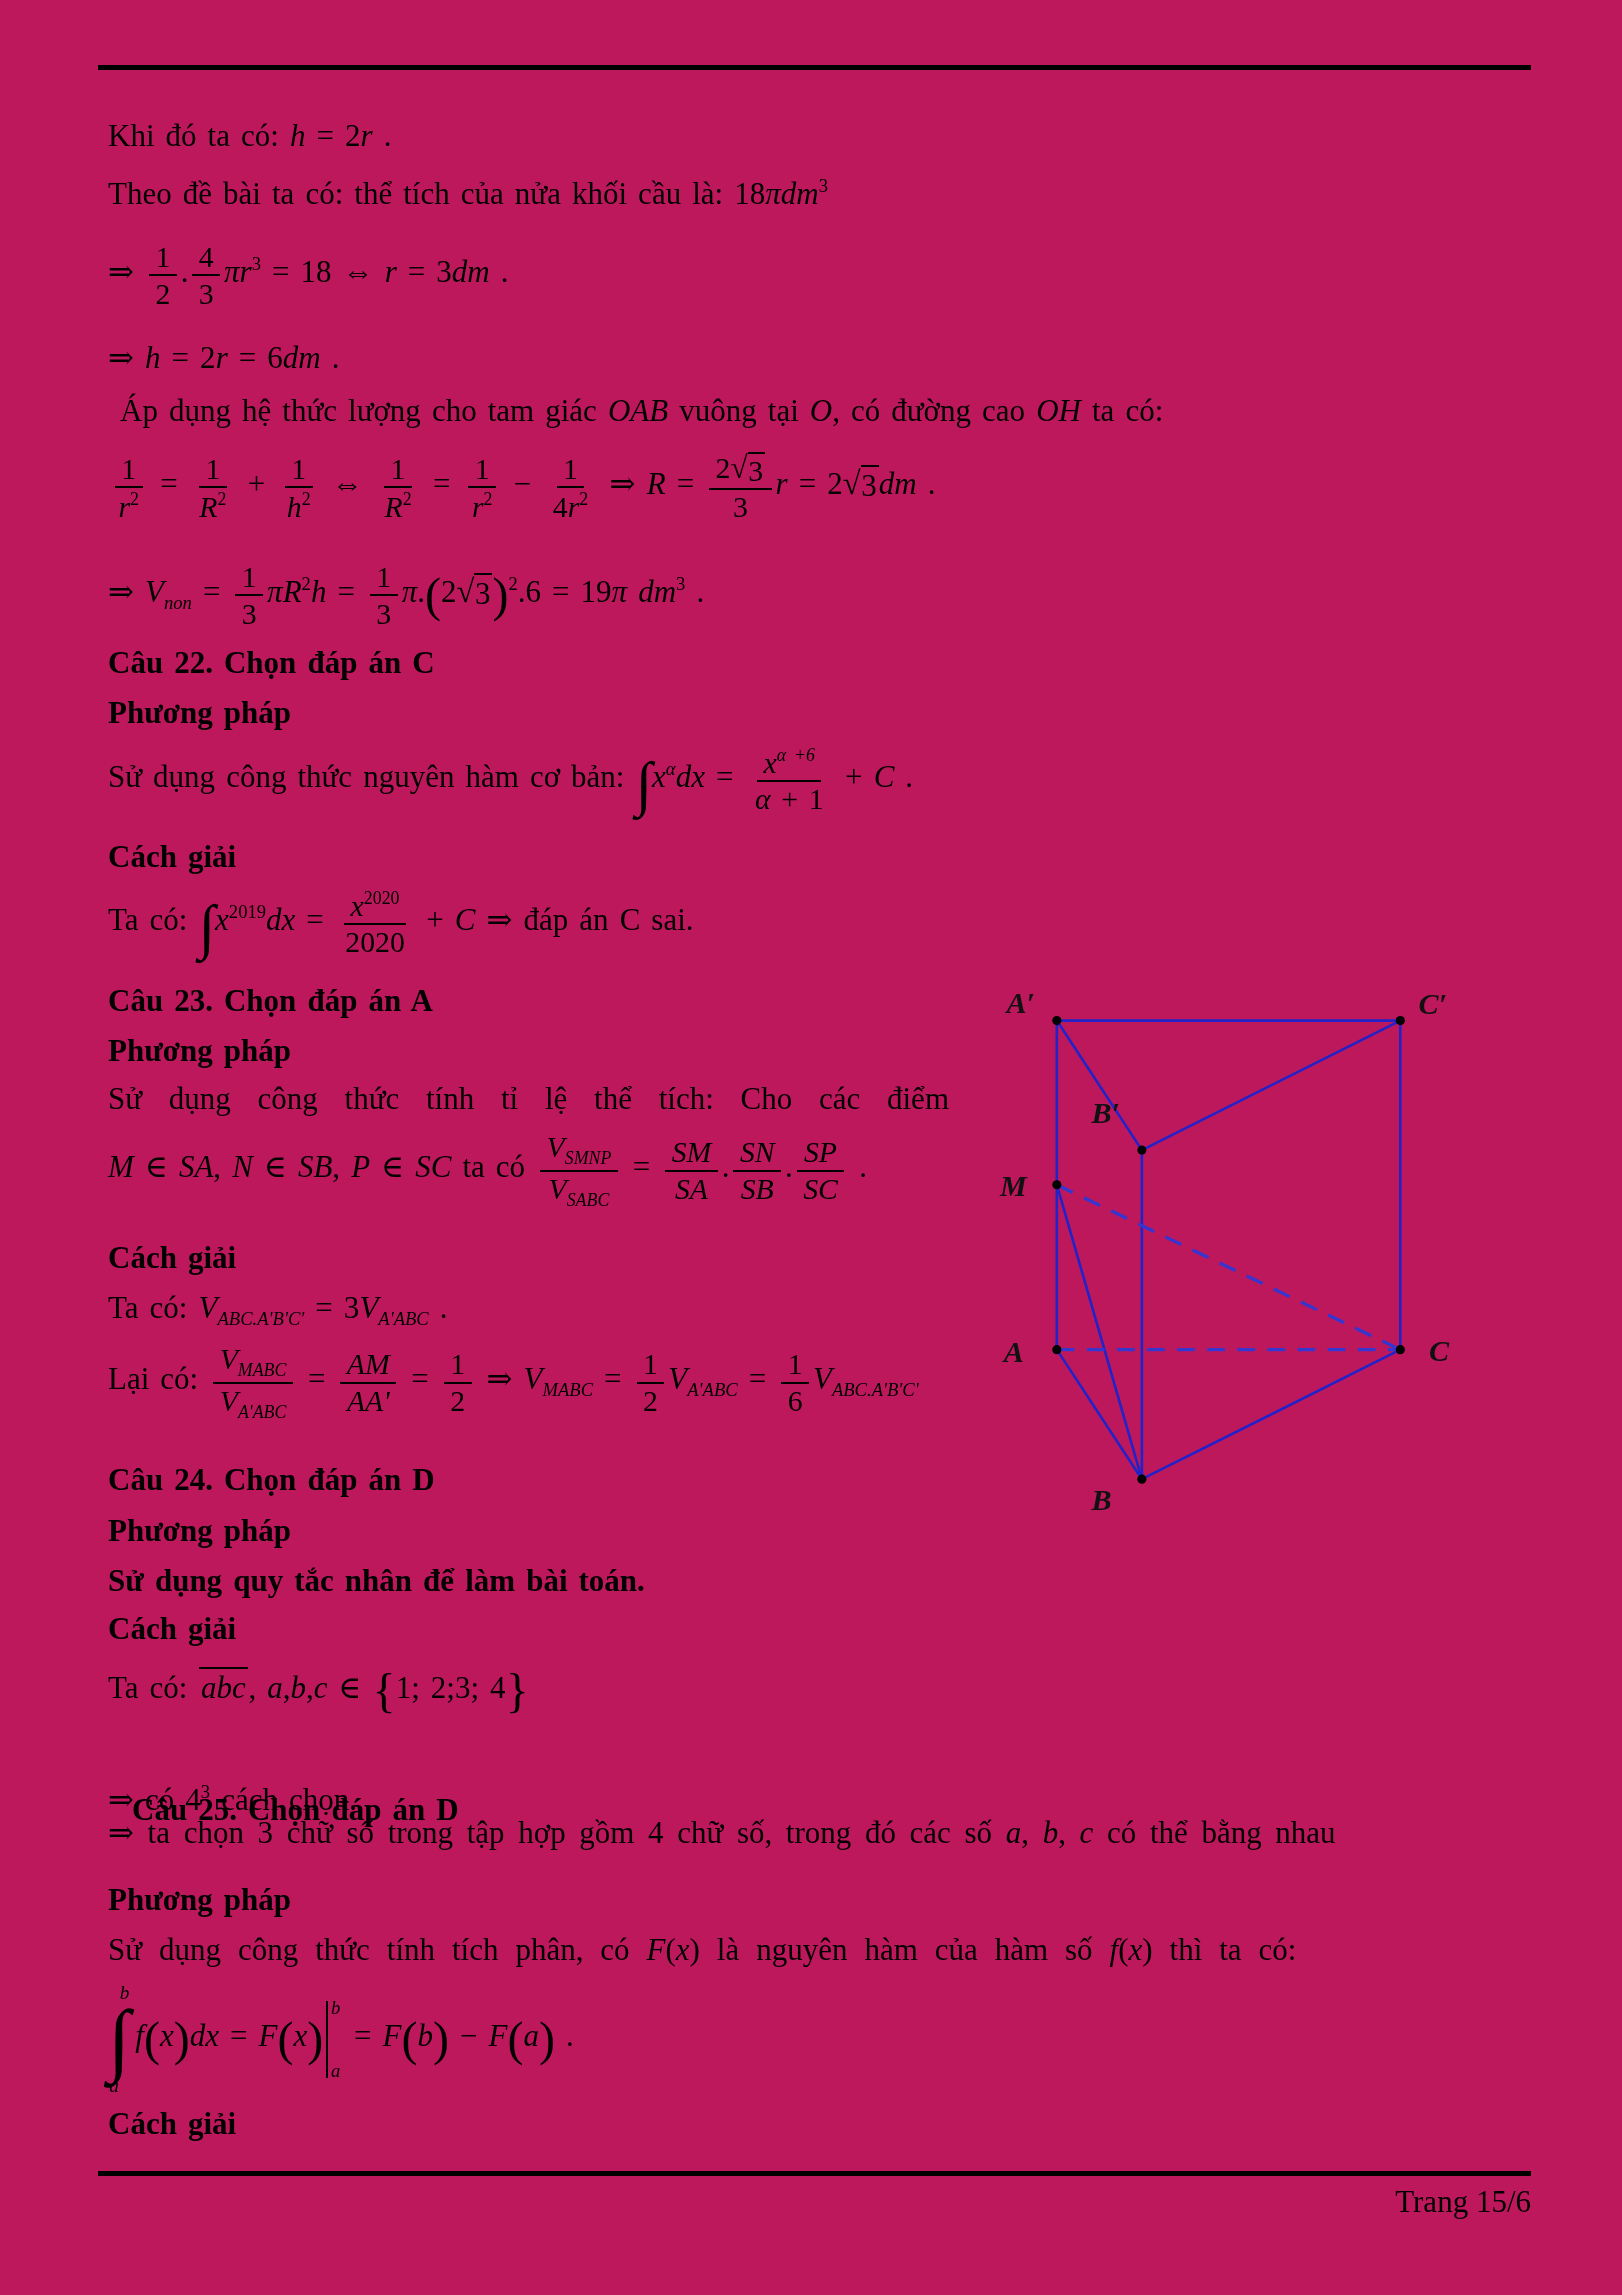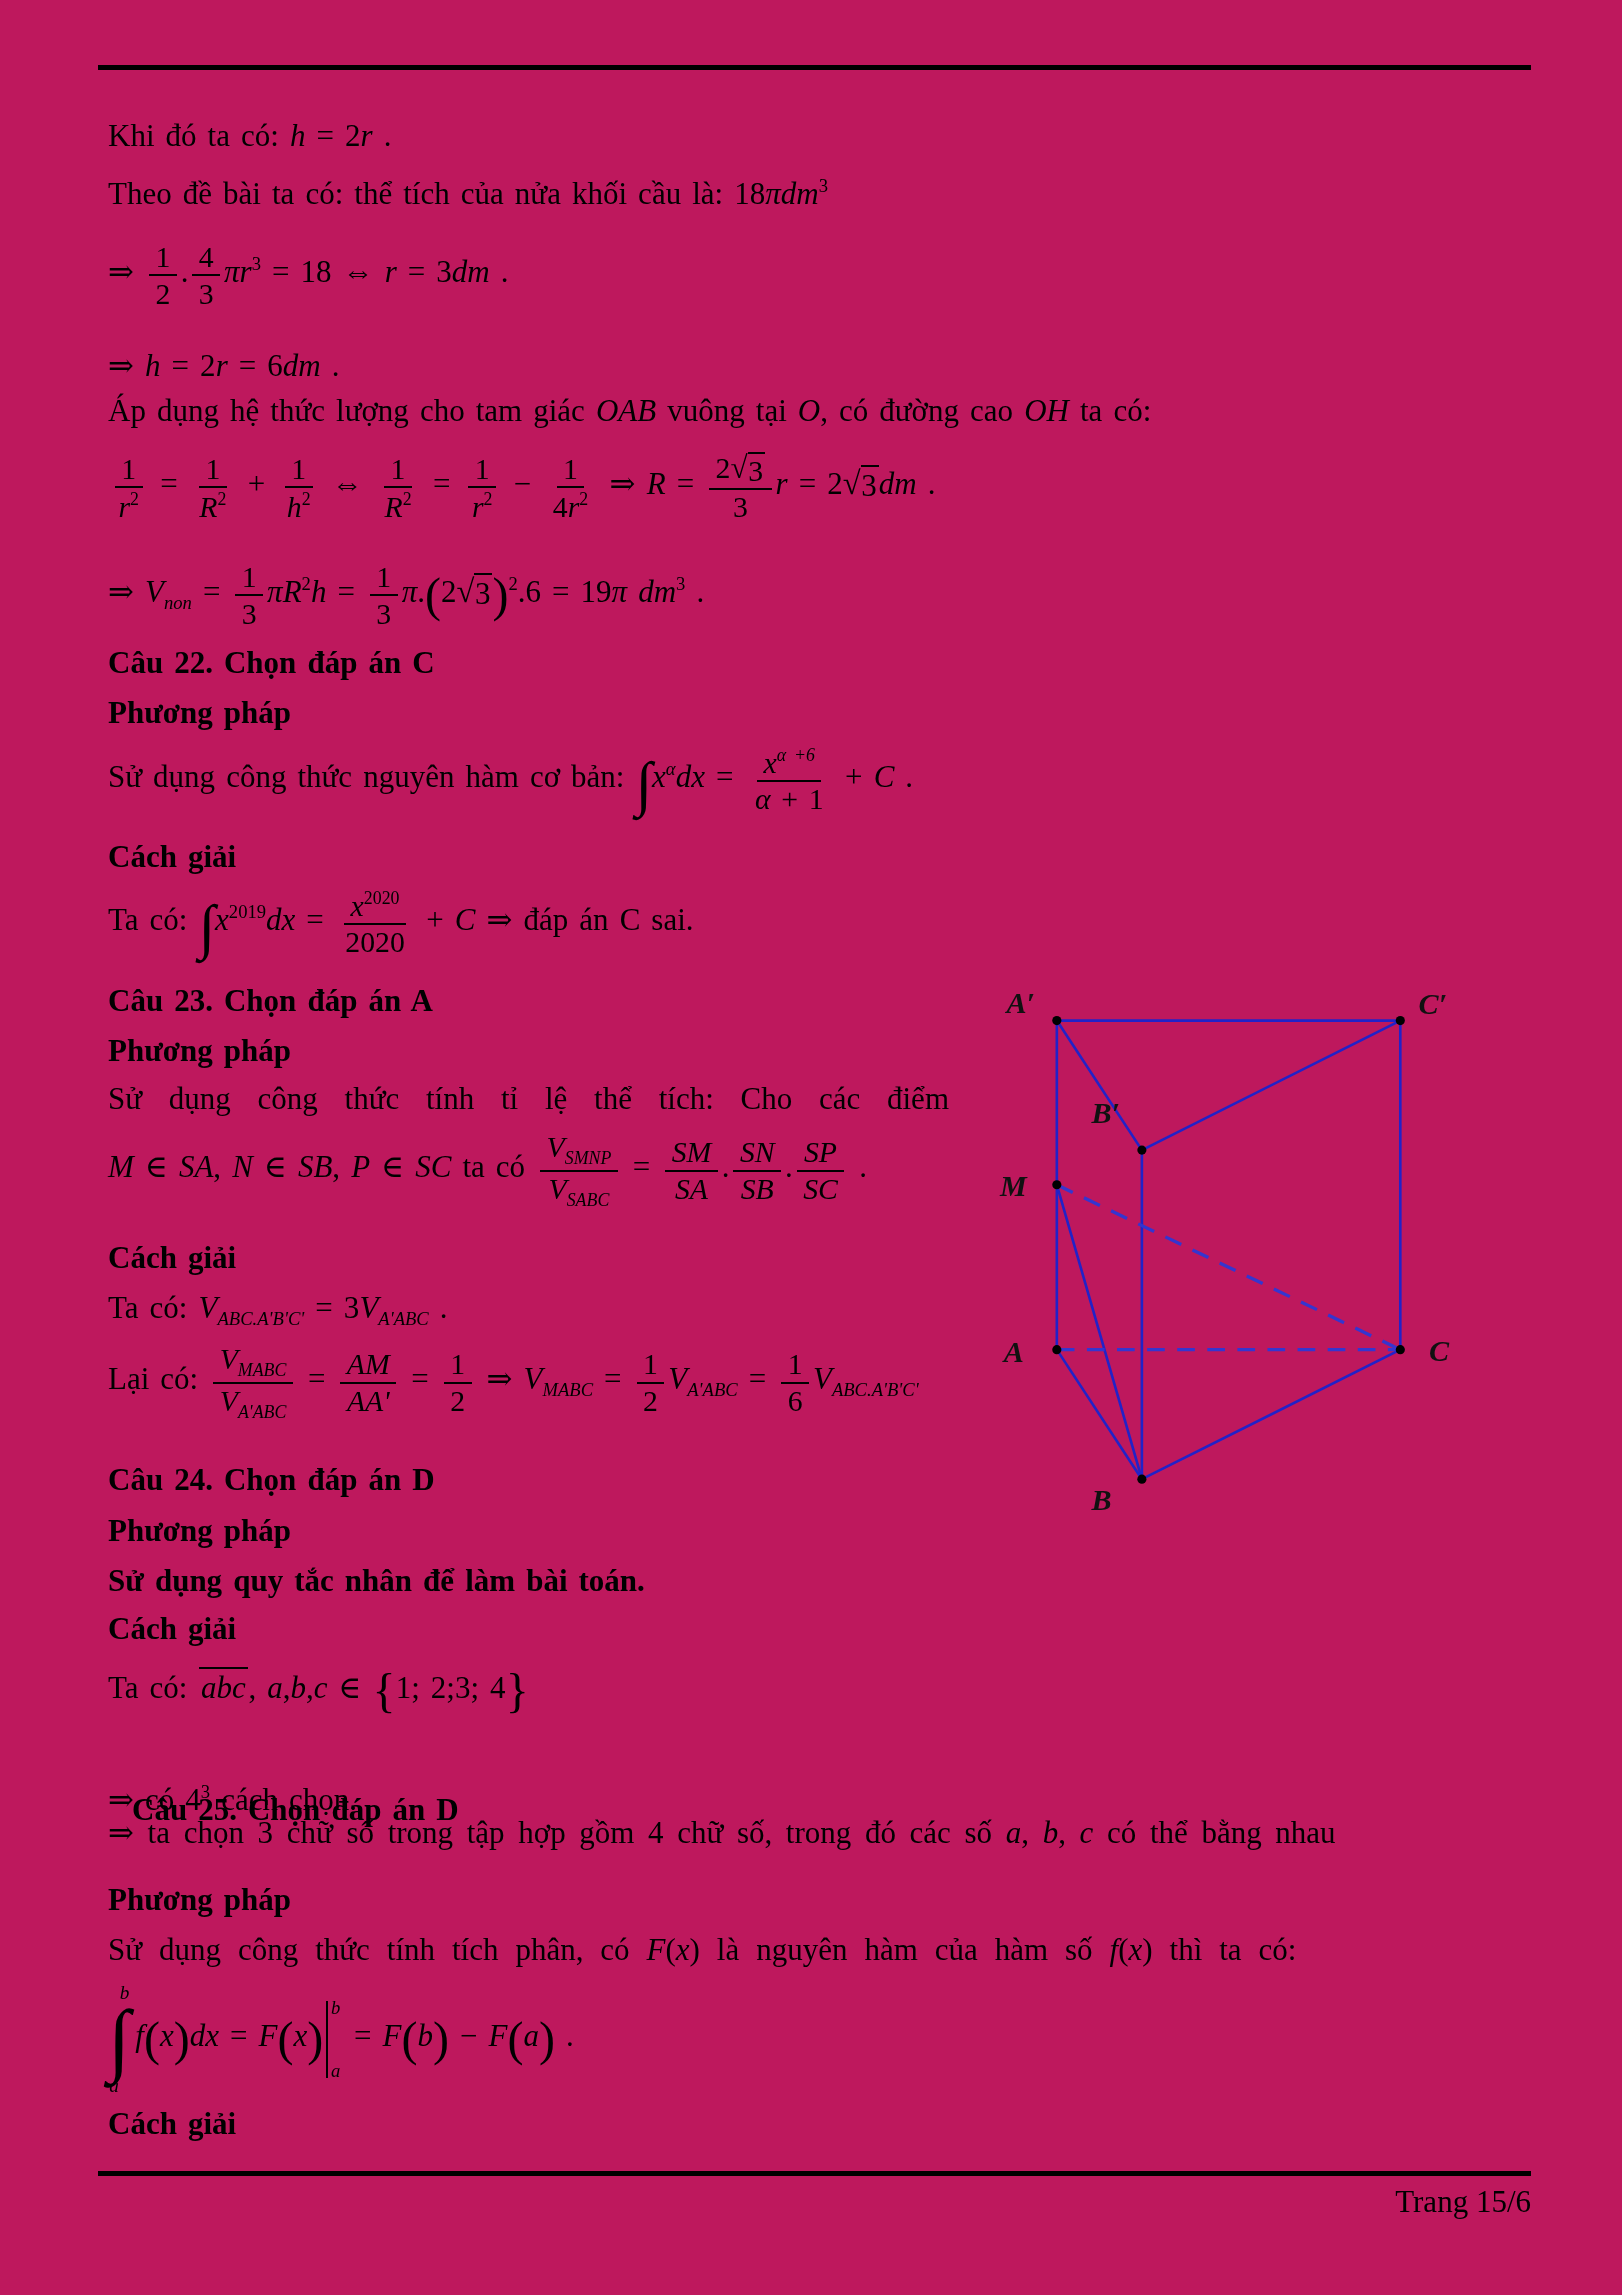--- a/index.html
+++ b/index.html
@@ -49,22 +49,22 @@
   <div id="content">
       <div class="line" style="top: 118px;"><span class="tk-t">Khi đó ta có:  </span><span class="tk-i">h</span><span class="tk-t"> = 2</span><span class="tk-i">r</span><span class="tk-t"> .</span></div>
       <div class="line" style="top: 175px;"><span class="tk-t">Theo đề bài ta có: thể tích của nửa khối cầu là: </span><span class="tk-t">18</span><span class="tk-i">πdm</span><span class="tk-sup">3</span></div>
       <div class="line" style="top: 241px;"><span class="tk-t">⇒ </span><span class="tk-frac">
           <span class="fr-n"><span class="tk-t">1</span></span>
           <span class="fr-d"><span class="tk-t">2</span></span>
         </span><span class="tk-t">.</span><span class="tk-frac">
           <span class="fr-n"><span class="tk-t">4</span></span>
           <span class="fr-d"><span class="tk-t">3</span></span>
         </span><span class="tk-i">πr</span><span class="tk-sup">3</span><span class="tk-t"> = 18 ⇔ </span><span class="tk-i">r</span><span class="tk-t"> = 3</span><span class="tk-i">dm</span><span class="tk-t"> .</span></div>
-      <div class="line" style="top: 348px;"><span class="tk-t">⇒ </span><span class="tk-i">h</span><span class="tk-t"> = 2</span><span class="tk-i">r</span><span class="tk-t"> = 6</span><span class="tk-i">dm</span><span class="tk-t"> .</span></div>
-      <div class="line" style="top: 393px;"><span class="tk-t">Áp dụng hệ thức lượng cho tam giác </span><span class="tk-i">OAB</span><span class="tk-t"> vuông tại </span><span class="tk-i">O</span><span class="tk-t">, có đường cao </span><span class="tk-i">OH</span><span class="tk-t"> ta có:</span></div>
+      <div class="line" style="top: 340px;"><span class="tk-t">⇒ </span><span class="tk-i">h</span><span class="tk-t"> = 2</span><span class="tk-i">r</span><span class="tk-t"> = 6</span><span class="tk-i">dm</span><span class="tk-t"> .</span></div>
+      <div class="line" style="top: 393px; margin-left: 12px;"><span class="tk-t">Áp dụng hệ thức lượng cho tam giác </span><span class="tk-i">OAB</span><span class="tk-t"> vuông tại </span><span class="tk-i">O</span><span class="tk-t">, có đường cao </span><span class="tk-i">OH</span><span class="tk-t"> ta có:</span></div>
       <div class="line" style="top: 452px;"><span class="tk-frac">
           <span class="fr-n"><span class="tk-t">1</span></span>
           <span class="fr-d"><span class="tk-i">r</span><span class="tk-sup">2</span></span>
         </span><span class="tk-t"> = </span><span class="tk-frac">
           <span class="fr-n"><span class="tk-t">1</span></span>
           <span class="fr-d"><span class="tk-i">R</span><span class="tk-sup">2</span></span>
         </span><span class="tk-t"> + </span><span class="tk-frac">
           <span class="fr-n"><span class="tk-t">1</span></span>
           <span class="fr-d"><span class="tk-i">h</span><span class="tk-sup">2</span></span>
         </span><span class="tk-t"> ⇔ </span><span class="tk-frac">

